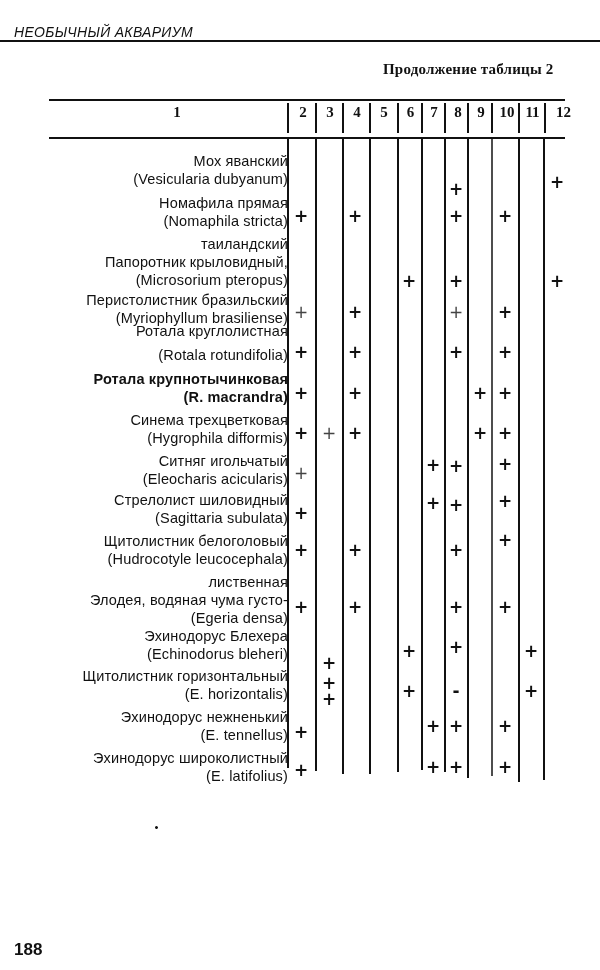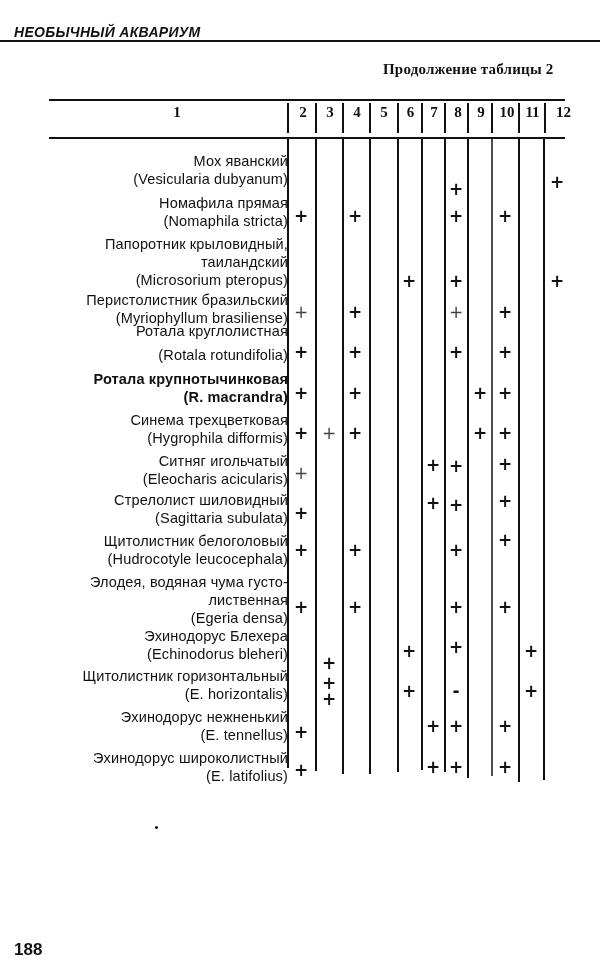--- a/index.html
+++ b/index.html
@@ -1,20 +1,20 @@
 <!DOCTYPE html>
 <html><head>
 <meta charset="utf-8">
 <style>
   html, body { margin: 0; padding: 0; background: #ffffff; }
   body { width: 600px; height: 970px; position: relative; overflow: hidden;
          font-family: "Liberation Serif", "DejaVu Serif", serif; color: #111; }
   .running-head { position: absolute; left: 14px; top: 24px;
                   font-family: "Liberation Sans", "DejaVu Sans", sans-serif;
-                  font-weight: bold; font-style: italic; font-size: 14px; letter-spacing: 0.3px; }
+                  font-weight: normal; font-style: italic; font-size: 14px; letter-spacing: 0.3px; }
   .head-rule { position: absolute; left: 0; top: 40px; width: 600px; height: 2px; background: #111; }
   .caption { position: absolute; left: 383px; top: 61px; font-size: 15px; font-weight: bold;
              letter-spacing: 0.2px; }
   .rule { position: absolute; height: 1.6px; background: #111; }
   .vline { position: absolute; width: 1.6px; background: #111; }
   .col-head { position: absolute; top: 104px; font-size: 15px; font-weight: bold;
               text-align: center; }
   .row-label { position: absolute; left: 48px; width: 240px; font-size: 14.5px;
                line-height: 18px; font-family: "Liberation Sans", "DejaVu Sans", sans-serif;
                letter-spacing: 0.15px; text-align: right; }
@@ -80,22 +80,22 @@
   <div id="rows">
       <div class="row-label" style="top: 152px;">
         <span class="ru">Мох яванский</span>
         <span class="lat">(Vesicularia dubyanum)</span>
       </div>
       <div class="row-label" style="top: 194px;">
         <span class="ru">Номафила прямая</span>
         <span class="lat">(Nomaphila stricta)</span>
       </div>
       <div class="row-label" style="top: 235px;">
+        <span class="ru cont">таиландский</span>
         <span class="ru">Папоротник крыловидный,</span>
-        <span class="ru cont">таиландский</span>
         <span class="lat">(Microsorium pteropus)</span>
       </div>
       <div class="row-label" style="top: 291px;">
         <span class="ru">Перистолистник бразильский</span>
         <span class="lat">(Myriophyllum brasiliense)</span>
       </div>
       <div class="row-label" style="top: 322px;">
         <span class="ru">Ротала круглолистная</span>
         <span style="display: block; height: 6px;"></span>
         <span class="lat">(Rotala rotundifolia)</span>
@@ -114,22 +114,22 @@
       </div>
       <div class="row-label" style="top: 491px;">
         <span class="ru">Стрелолист шиловидный</span>
         <span class="lat">(Sagittaria subulata)</span>
       </div>
       <div class="row-label" style="top: 532px;">
         <span class="ru">Щитолистник белоголовый</span>
         <span class="lat">(Hudrocotyle leucocephala)</span>
       </div>
       <div class="row-label" style="top: 573px;">
+        <span class="ru cont">лиственная</span>
         <span class="ru">Элодея, водяная чума густо-</span>
-        <span class="ru cont">лиственная</span>
         <span class="lat">(Egeria densa)</span>
       </div>
       <div class="row-label" style="top: 627px;">
         <span class="ru">Эхинодорус Блехера</span>
         <span class="lat">(Echinodorus bleheri)</span>
       </div>
       <div class="row-label" style="top: 667px;">
         <span class="ru">Щитолистник горизонтальный</span>
         <span class="lat">(E. horizontalis)</span>
       </div>

